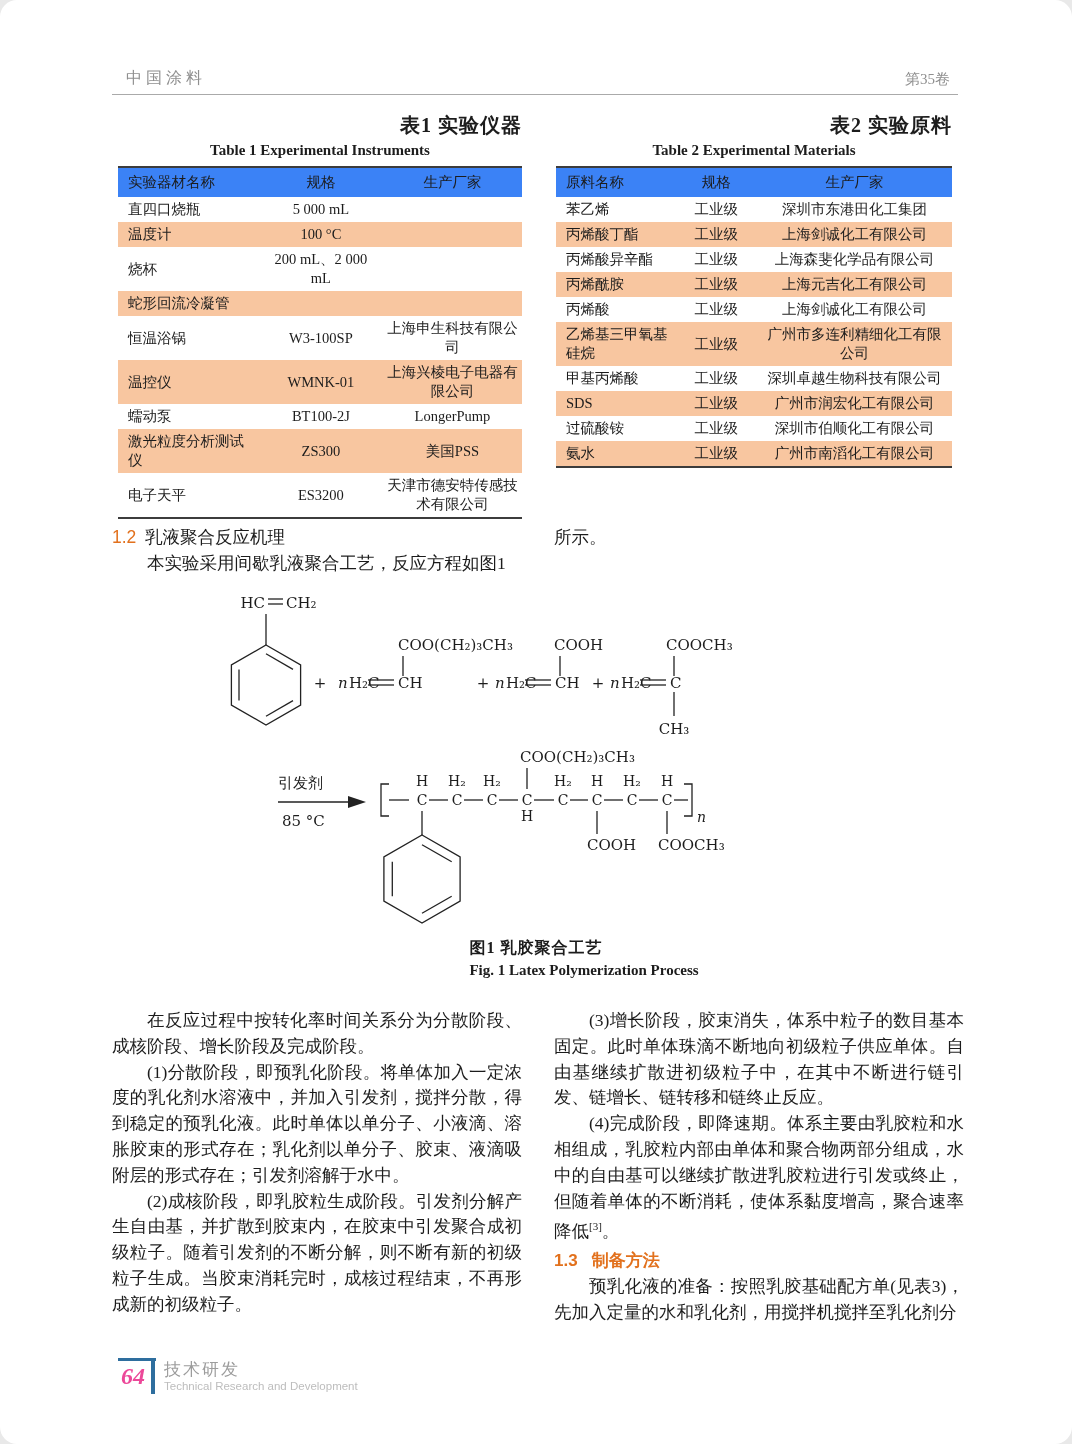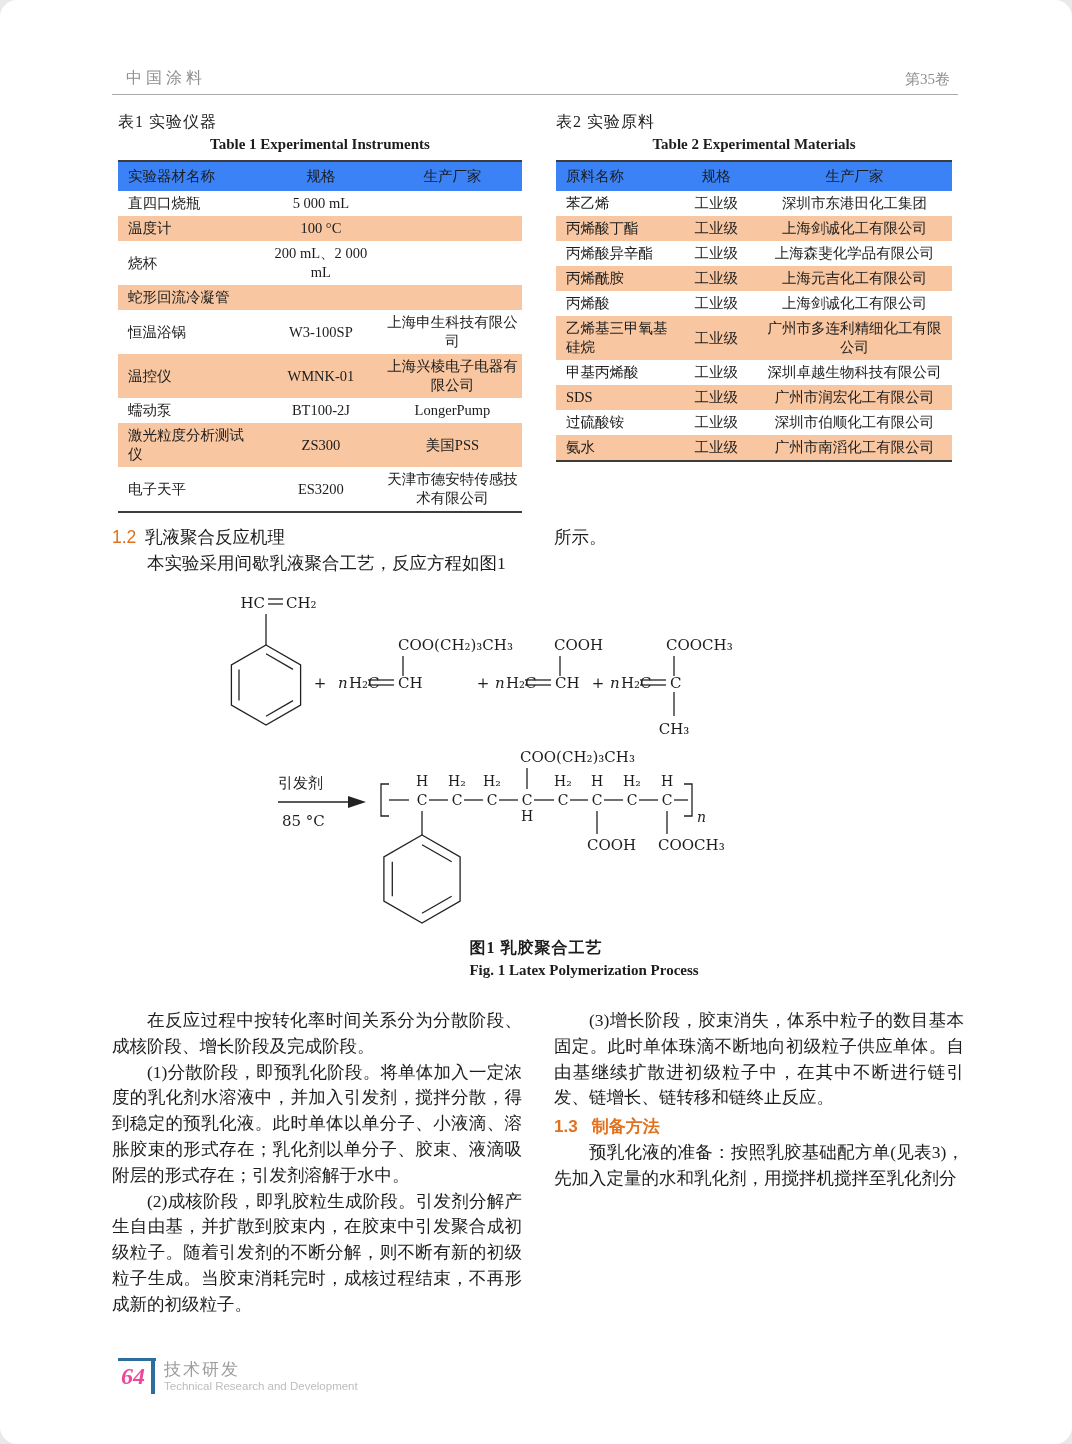--- a/index.html
+++ b/index.html
@@ -8,21 +8,21 @@
 
   
   .hdr-journal{position:absolute;left:126px;top:68px;font-size:16px;color:#8f8f8f;letter-spacing:4px;}
   .hdr-vol{position:absolute;left:905px;top:70px;font-size:15px;color:#8f8f8f;}
   .hdr-rule{position:absolute;left:112px;top:94px;width:846px;height:1px;background:#aaaaaa;}
 
   
   .tblwrap{position:absolute;top:112px;}
   .tblwrap1{left:118px;width:404px;}
   .tblwrap2{left:556px;width:396px;}
-  .tbl-title-cn{text-align:left;font-size:16px;font-weight:normal;letter-spacing:1px;}
+  .tbl-title-cn{text-align:right;font-size:20px;font-weight:bold;letter-spacing:1px;}
   .tbl-title-en{text-align:center;font-size:15px;font-weight:bold;margin-top:3px;}
   table{width:100%;border-collapse:collapse;table-layout:fixed;margin-top:7px;
         border-top:2px solid #3c3c3c;border-bottom:2px solid #3c3c3c;font-size:14.5px;}
   th{background:#3b82f6;font-weight:normal;padding:5px 4px;}
   td{padding:3px 4px;line-height:19px;vertical-align:middle;}
   tbody tr:nth-child(even) td{background:#f8c6a0;}
   .c1{text-align:left;padding-left:10px;}
   .c2,.c3{text-align:center;}
   .t1 .c1{width:34%;} .t1 .c2{width:31%;} .t1 .c3{width:35%;}
   .t2 .c1{width:29%;} .t2 .c2{width:20%;} .t2 .c3{width:51%;}
@@ -314,20 +314,21 @@
   <div class="figcap-en">Fig. 1  Latex Polymerization Process</div>
 
   <div class="bodycols">
     <div class="col">
       <p>在反应过程中按转化率时间关系分为分散阶段、成核阶段、增长阶段及完成阶段。</p>
       <p>(1)分散阶段，即预乳化阶段。将单体加入一定浓度的乳化剂水溶液中，并加入引发剂，搅拌分散，得到稳定的预乳化液。此时单体以单分子、小液滴、溶胀胶束的形式存在；乳化剂以单分子、胶束、液滴吸附层的形式存在；引发剂溶解于水中。</p>
       <p>(2)成核阶段，即乳胶粒生成阶段。引发剂分解产生自由基，并扩散到胶束内，在胶束中引发聚合成初级粒子。随着引发剂的不断分解，则不断有新的初级粒子生成。当胶束消耗完时，成核过程结束，不再形成新的初级粒子。</p>
     </div>
     <div class="col">
       <p>(3)增长阶段，胶束消失，体系中粒子的数目基本固定。此时单体珠滴不断地向初级粒子供应单体。自由基继续扩散进初级粒子中，在其中不断进行链引发、链增长、链转移和链终止反应。</p>
+      <p><span>(4)完成阶段，即降速期。体系主要由乳胶粒和水相组成，乳胶粒内部由单体和聚合物两部分组成，水中的自由基可以继续扩散进乳胶粒进行引发或终止，但随着单体的不断消耗，使体系黏度增高，聚合速率降低</span><sup>[3]</sup><span>。</span></p>
       <div class="h13"><span class="num">1.3</span><span>制备方法</span></div>
       <p>预乳化液的准备：按照乳胶基础配方单(见表3)，先加入定量的水和乳化剂，用搅拌机搅拌至乳化剂分</p>
     </div>
   </div>
 
   <div class="pg-rule"></div>
   <div class="pg-bar"></div>
   <div class="pg-num">64</div>
   <div class="ftr-cn">技术研发</div>
   <div class="ftr-en">Technical Research and Development</div>

